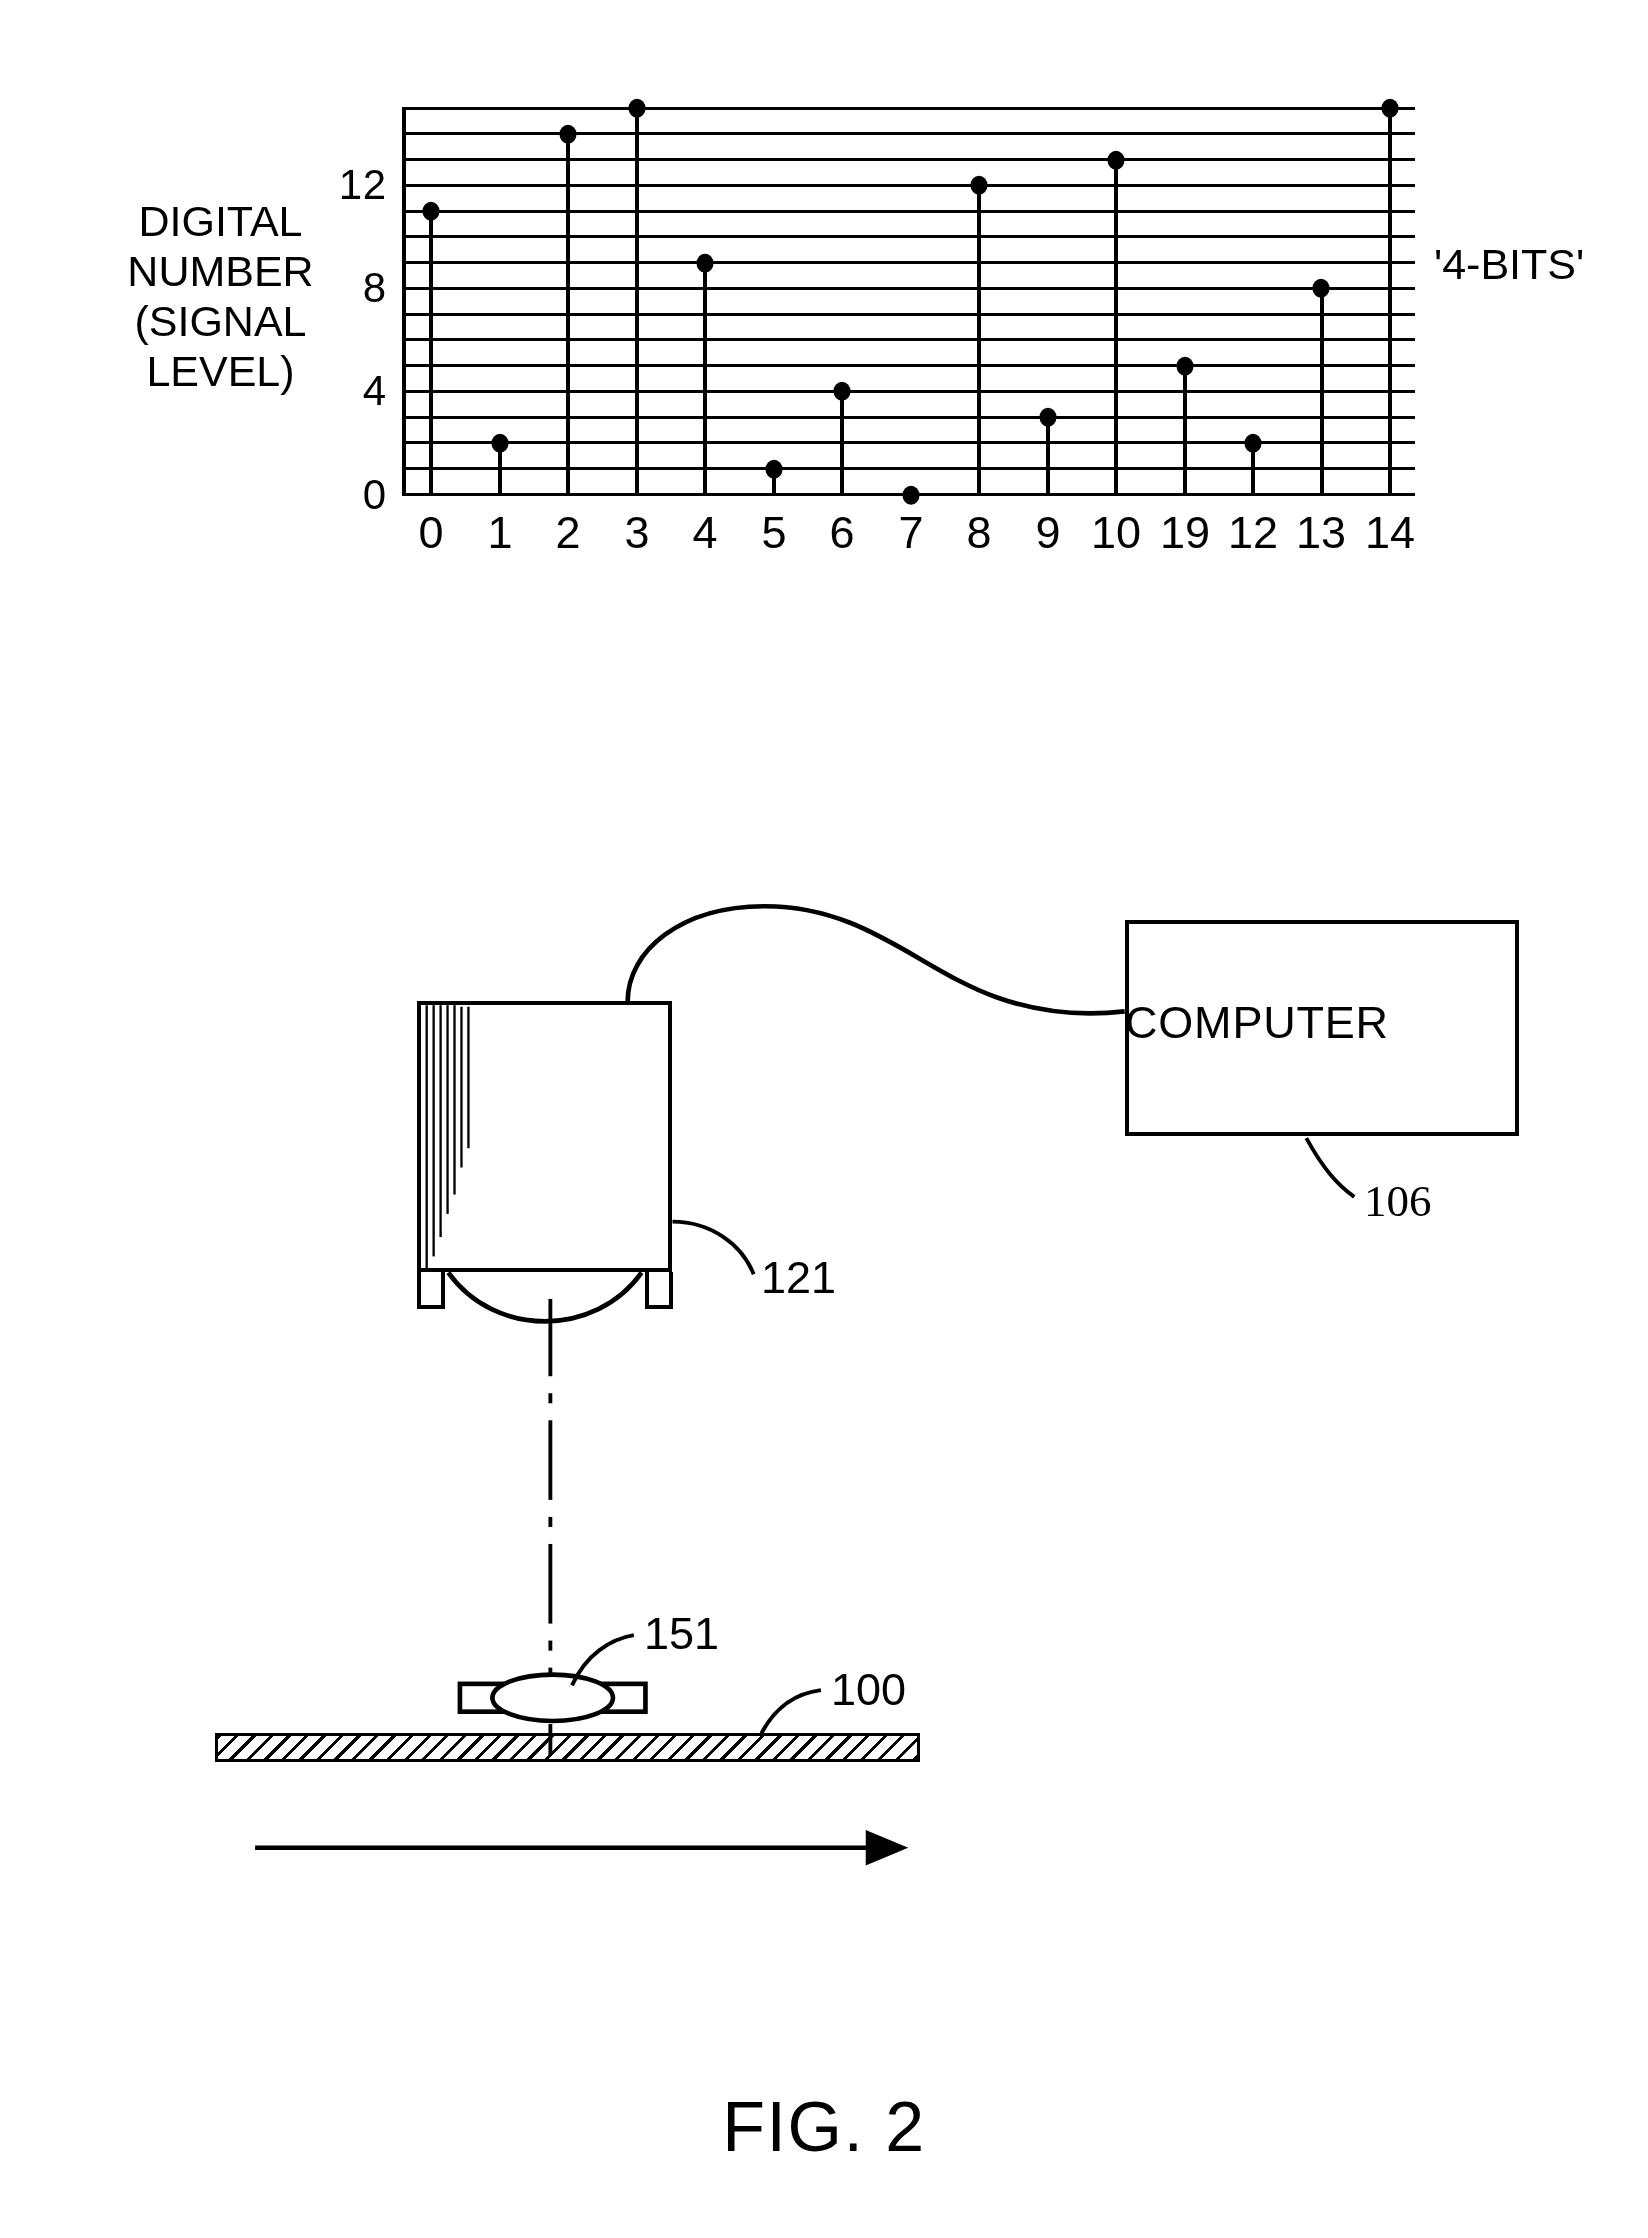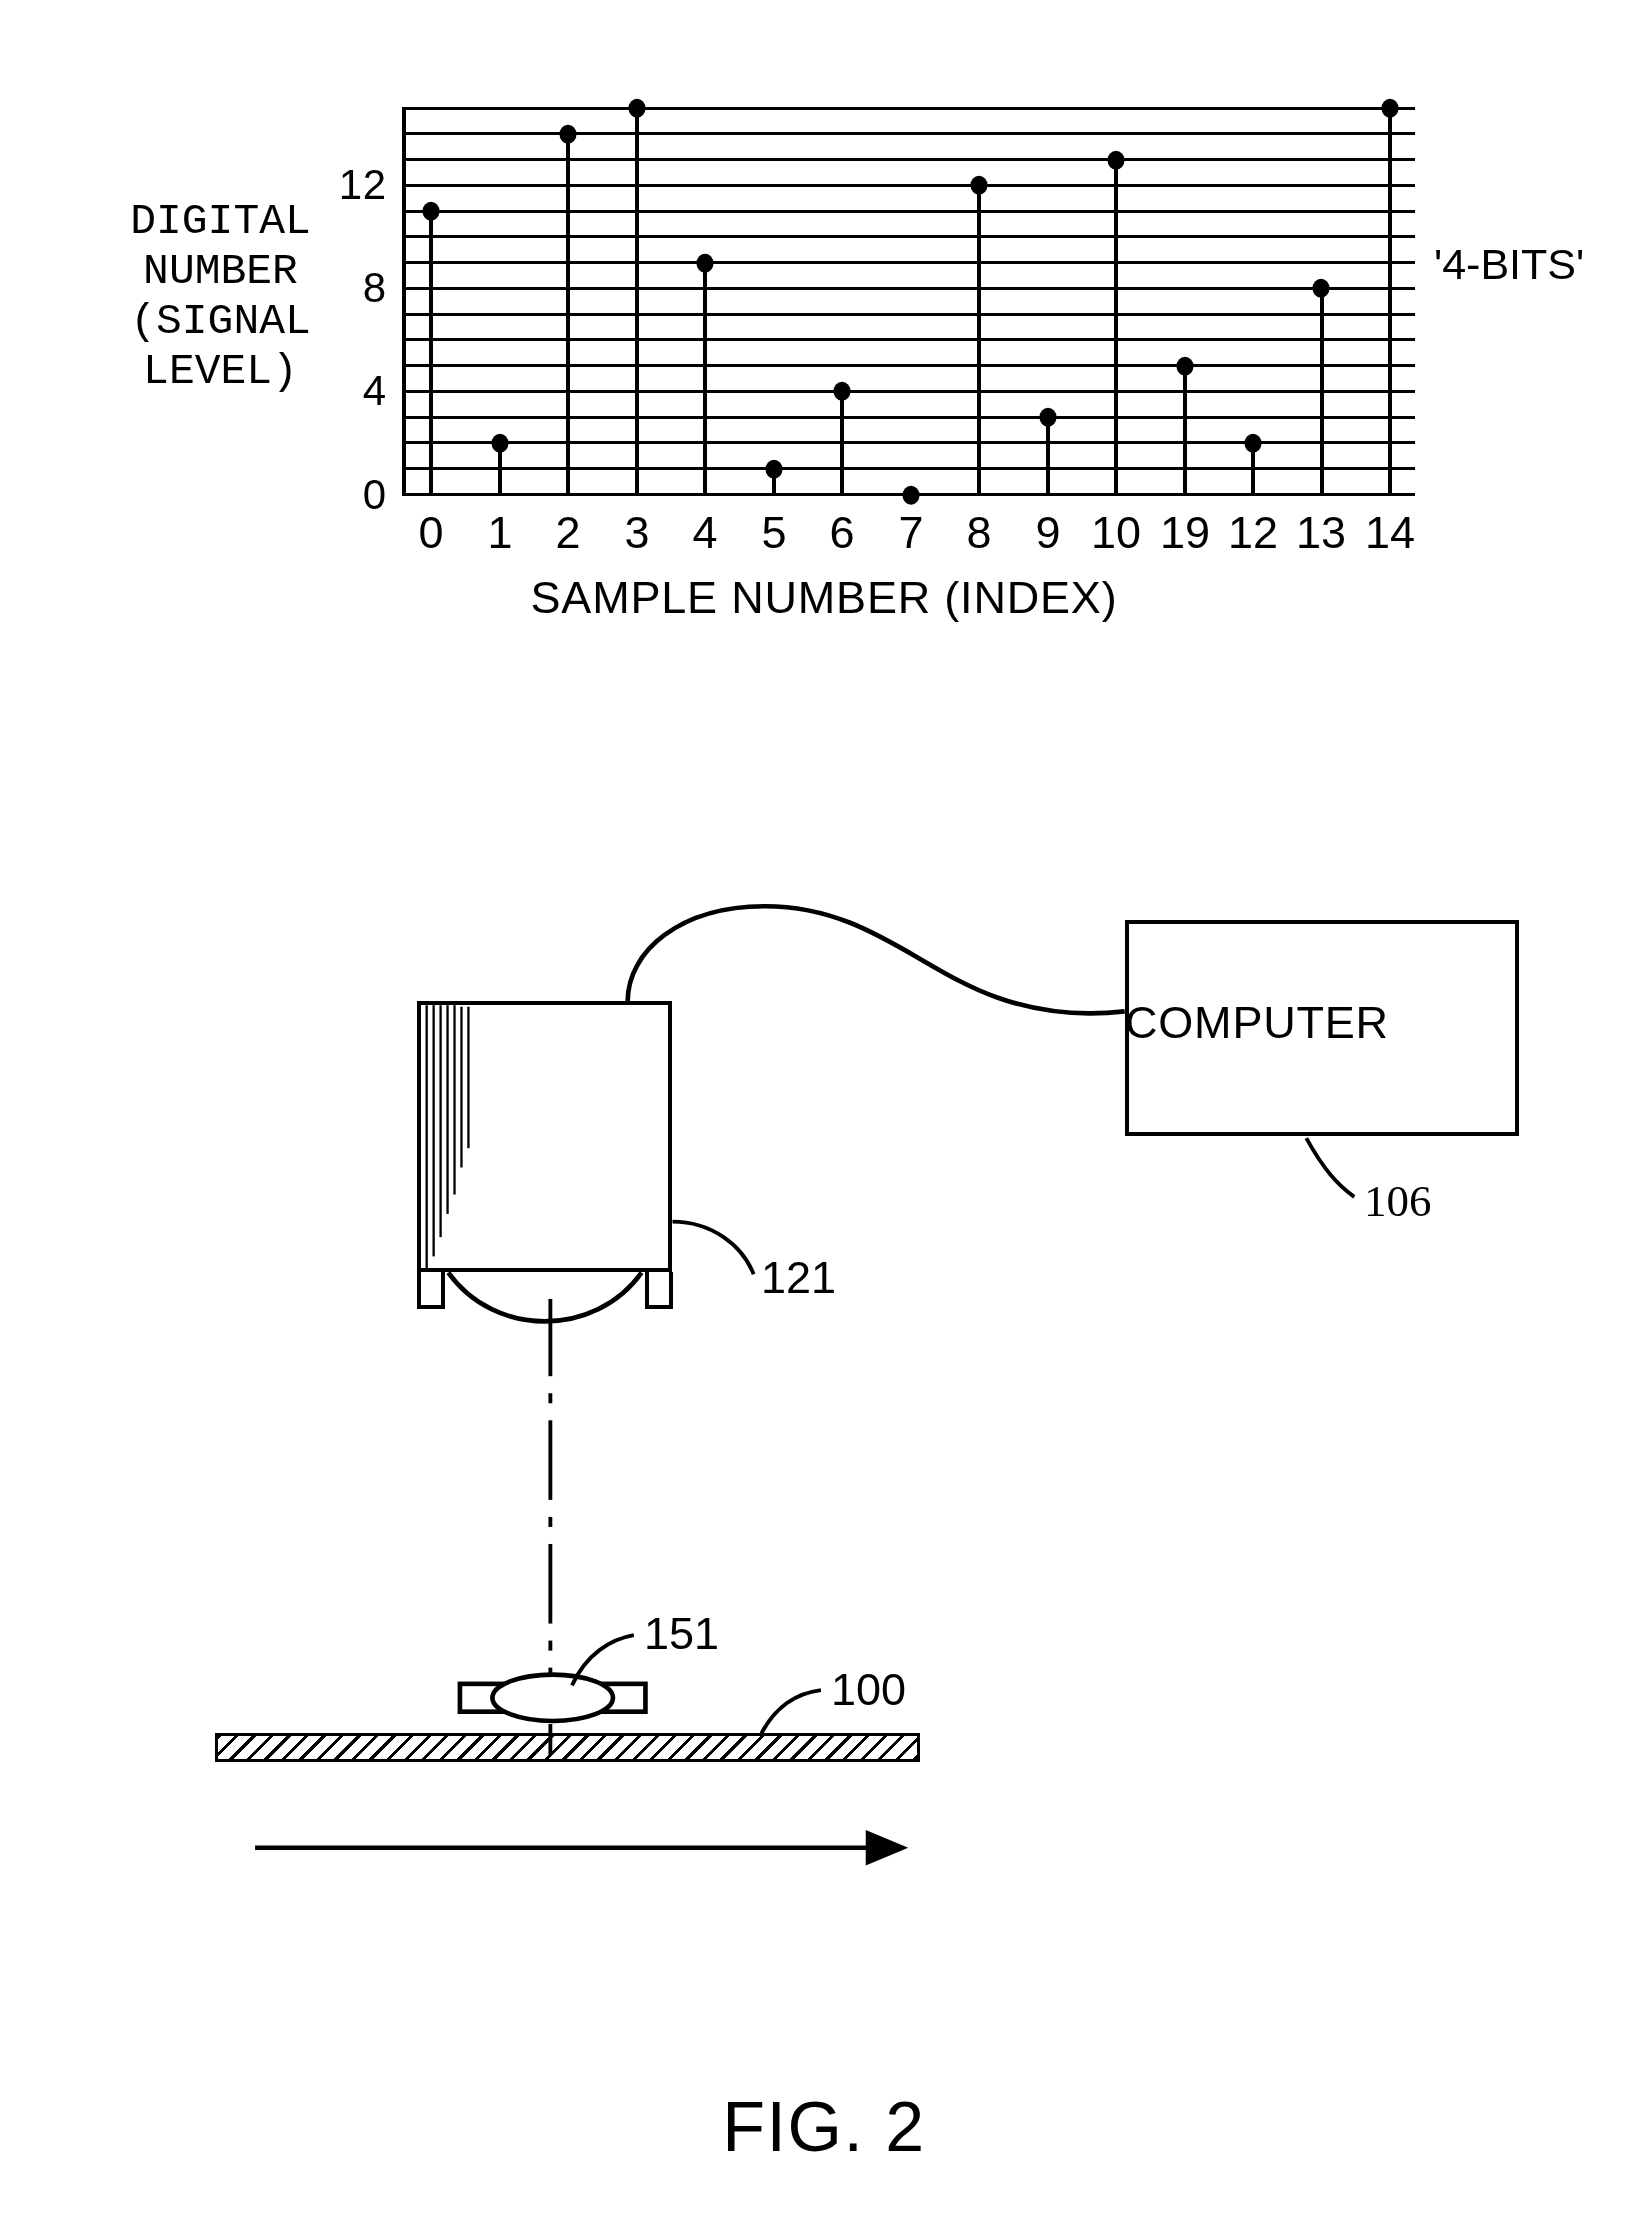--- a/index.html
+++ b/index.html
@@ -54,21 +54,20 @@
   }
 
   #fig1-ylabel{
     position:absolute;
     left:93px; top:197px;
     width:255px;
     text-align:center;
     font-size:43px;
     line-height:1.16;
     white-space:pre-line;
-    font-family:Liberation Mono, monospace;
   }
   #fig1-bits{
     position:absolute;
     left:1434px; top:240px;
     font-size:43px;
     white-space:nowrap;
   }
   #fig1-xlabel{
     position:absolute;
     left:0; top:572px; width:1648px;
@@ -213,21 +212,20 @@
         <div class="dot" style="left: 851px; top: 335px;"></div>
         <div class="xtick-label" style="left: 851px;">12</div>
         <div class="vline" style="left: 918px; top: 180px; height: 206px;"></div>
         <div class="dot" style="left: 919px; top: 180px;"></div>
         <div class="xtick-label" style="left: 919px;">13</div>
         <div class="vline" style="left: 986px; top: 0px; height: 387px;"></div>
         <div class="dot" style="left: 988px; top: 0px;"></div>
         <div class="xtick-label" style="left: 988px;">14</div>
       </div>
 
-    <div id="fig1-xlabel">SAMPLE NUMBER (INDEX)</div>
 
   </div>
 
   <div id="fig4-wrap">
 
     <div id="computer-box" class="box-outline"></div>
     <div id="computer-label">COMPUTER</div>
 
     <div id="camera-body" class="box-outline"></div>
     <div id="camera-foot-l"></div>

